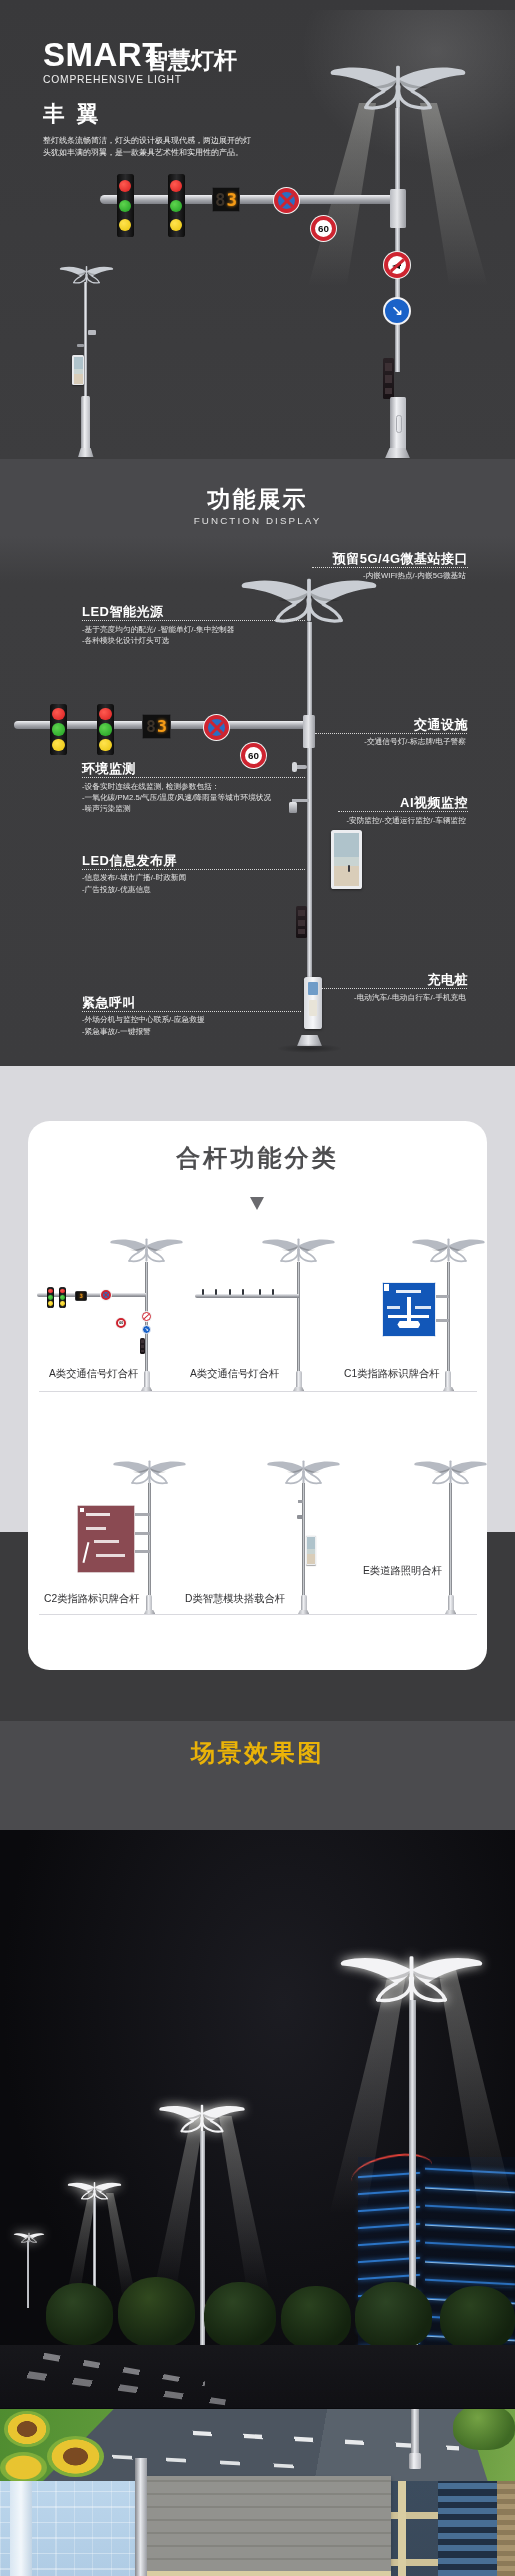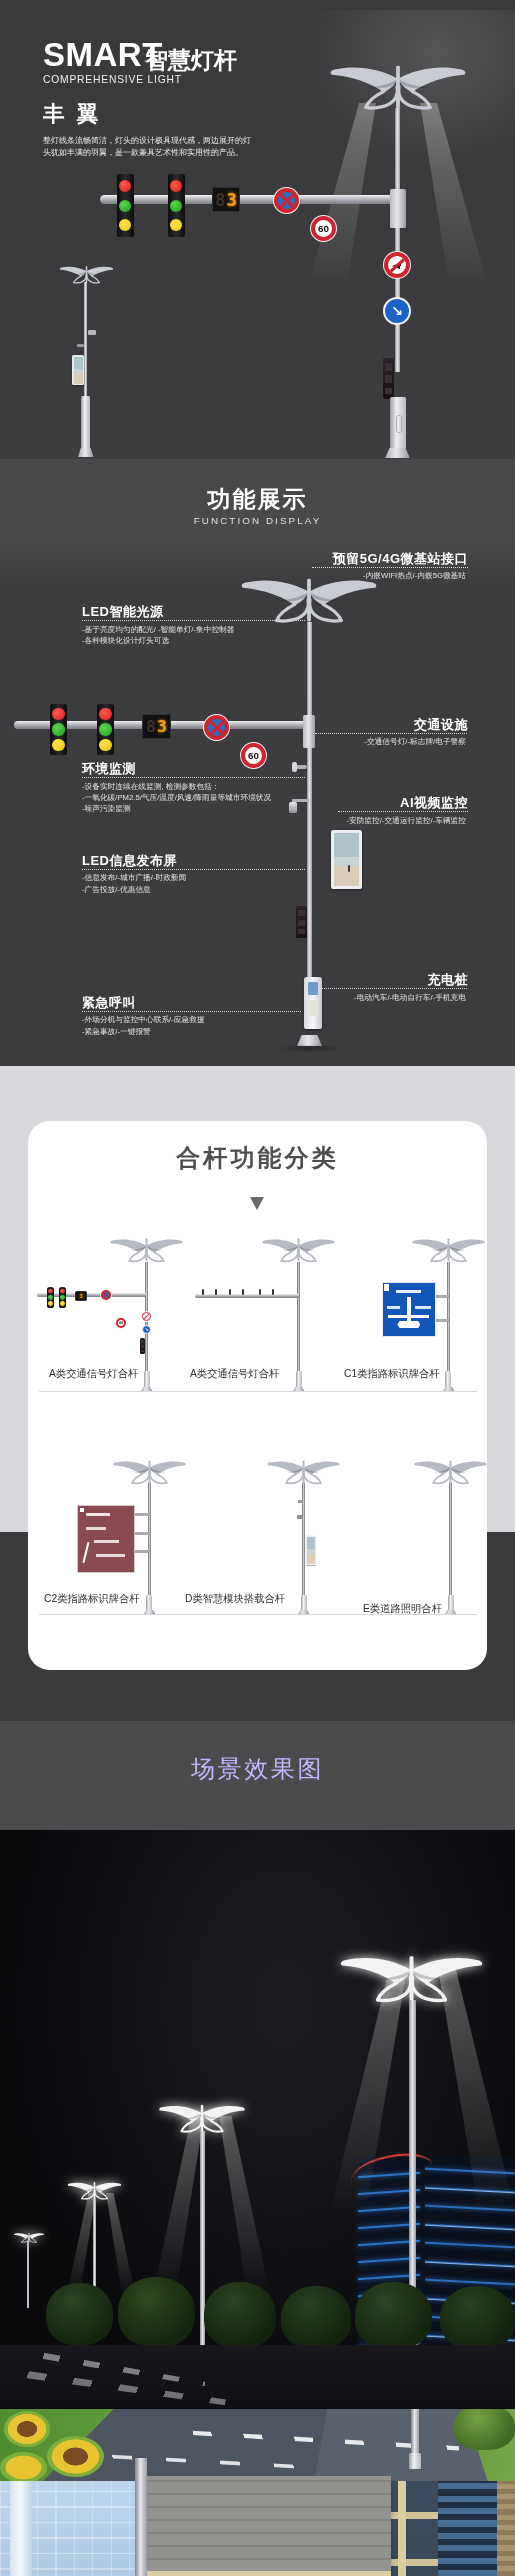--- a/index.html
+++ b/index.html
@@ -315,25 +315,25 @@
     <div class="abs basecol" style="left:301px;top:529px;width:6.2px;height:17px;"></div>
     <div class="abs pyr" style="left:298px;top:544px;width:11.3px;height:4.1px;"></div>
     <div class="abs lbl cn" style="left:185px;top:526px;text-align:center;">D类智慧模块搭载合杆</div>
 
     <svg class="wing abs" viewBox="0 0 300 110" style="left:412px;top:393px;width:77px;height:28px;color:#b6bac2;">
         <use href="#wingsym"></use>
       </svg>
     <div class="abs mast-d" style="left:449px;top:417px;width:3.1px;height:130px;"></div>
     <div class="abs basecol" style="left:448px;top:529px;width:6.2px;height:17px;"></div>
     <div class="abs pyr" style="left:445px;top:544px;width:11.3px;height:4.1px;"></div>
-    <div class="abs lbl cn" style="left:363px;top:536px;">E类道路照明合杆</div>
+    <div class="abs lbl cn" style="left:363px;top:498px;">E类道路照明合杆</div>
   </div>
 
   <div class="abs" style="left:0;top:1721px;width:515px;height:109px;background:#4b4b4e;">
-    <div class="abs cn" style="left:0;top:32px;width:515px;text-align:center;font-size:24px;font-weight:normal;color:#c4b5fd;letter-spacing:2.6px;">场景效果图</div>
+    <div class="abs cn" style="left:0;top:16px;width:515px;text-align:center;font-size:24px;font-weight:bold;color:#eab308;letter-spacing:2.6px;">场景效果图</div>
   </div>
 
   <div class="abs" style="left:0;top:1830px;width:515px;height:579px;overflow:hidden;background:radial-gradient(ellipse at 55% 30%,#1c1c22,#0a0a0d 70%);">
 
     <div class="abs" style="left:358px;top:327px;width:157px;height:198px;background:linear-gradient(90deg,#0c1220,#090e18);">
       <div style="position:absolute;left:0;top:5.2px;width:62px;height:191px;transform:skewY(-4deg);background:repeating-linear-gradient(180deg,transparent 0 12.4px,#2f7fd8 12.4px 14px,#8ec8ff 14px 14.4px,transparent 14.4px 17px);opacity:.9;filter:drop-shadow(0 0 2.6px #2f7fd8);"></div>
       <div style="position:absolute;left:67px;top:0;width:90px;height:196px;transform:skewY(3deg);background:repeating-linear-gradient(180deg,transparent 0 13.4px,#2f7fd8 13.4px 15px,#9ed2ff 15px 15.5px,transparent 15.5px 18.5px);opacity:.85;filter:drop-shadow(0 0 2.6px #2f7fd8);"></div>
     </div>
     <div class="abs" style="left:350px;top:325px;width:82px;height:20.6px;border-top:2.1px solid #e04038;border-radius:60% 40% 0 0/100% 60% 0 0;transform:rotate(-6deg);filter:blur(0.5px);"></div>
 

